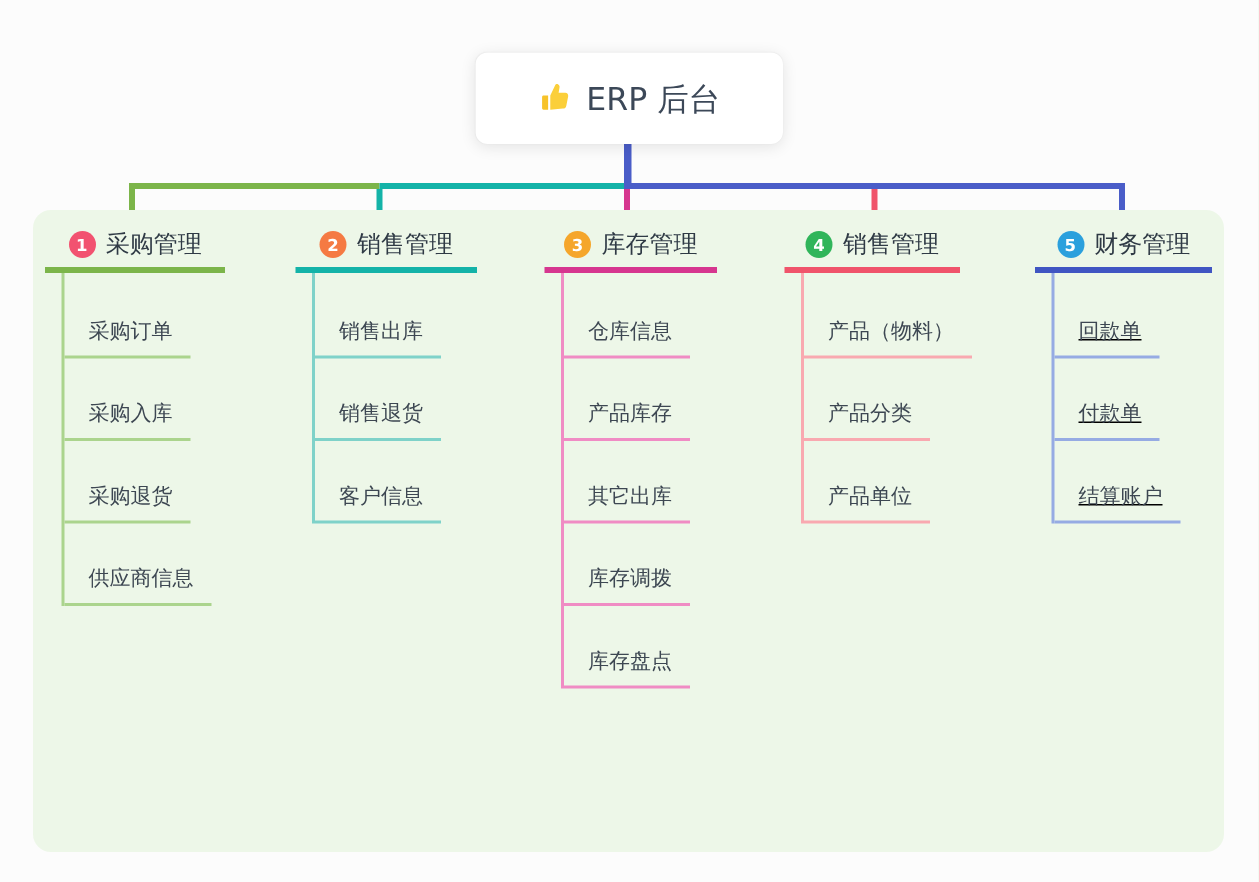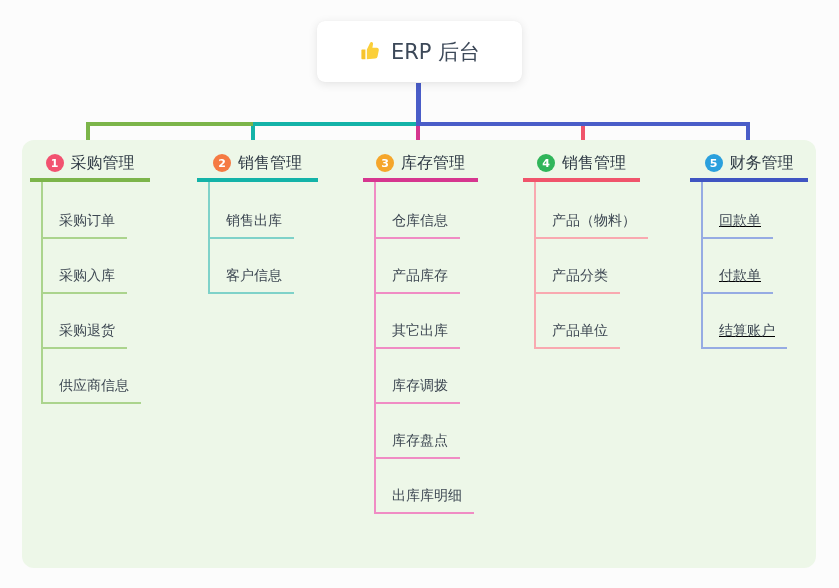--- a/index.html
+++ b/index.html
@@ -6,21 +6,21 @@
   body{
     width:839px;height:588px;
     background:#fcfcfc;
     font-family:"DejaVu Sans","Liberation Sans",sans-serif;
     position:relative;overflow:hidden;
   }
   .stage{position:absolute;inset:0;}
 
   
   .root-node{
-    position:absolute;left:317px;top:21px;width:205px;height:61px;
+    position:absolute;left:317px;top:35px;width:205px;height:61px;
     background:#ffffff;border-radius:8px;
     box-shadow:0 2px 10px rgba(0,0,0,0.10), 0 0 1px rgba(0,0,0,0.06);
     display:flex;align-items:center;justify-content:center;gap:9px;
     font-size:21px;font-weight:500;color:#3c4858;
   }
   .root-node .ticon{display:flex;align-items:center;}
 
   
   .line{position:absolute;}
   .l-root-v   {left:416px;top:83px;width:5px;height:43px;background:#4a5dc8;}
@@ -147,20 +147,23 @@
     <div class="branch-header">
       <span class="num">2</span>
       <span>销售管理</span>
     </div>
     <div class="branch-underline"></div>
     <div class="children">
       <div class="row">
           <span class="leaf">销售出库</span>
         </div>
       <div class="row">
+          <span class="leaf">销售退货</span>
+        </div>
+      <div class="row">
           <span class="leaf">客户信息</span>
         </div>
     </div>
   </div>
 
   <div class="column col3">
     <div class="branch-header">
       <span class="num">3</span>
       <span>库存管理</span>
     </div>
@@ -174,23 +177,20 @@
         </div>
       <div class="row">
           <span class="leaf">其它出库</span>
         </div>
       <div class="row">
           <span class="leaf">库存调拨</span>
         </div>
       <div class="row">
           <span class="leaf">库存盘点</span>
         </div>
-      <div class="row">
-          <span class="leaf">出库库明细</span>
-        </div>
     </div>
   </div>
 
   <div class="column col4">
     <div class="branch-header">
       <span class="num">4</span>
       <span>销售管理</span>
     </div>
     <div class="branch-underline"></div>
     <div class="children">

